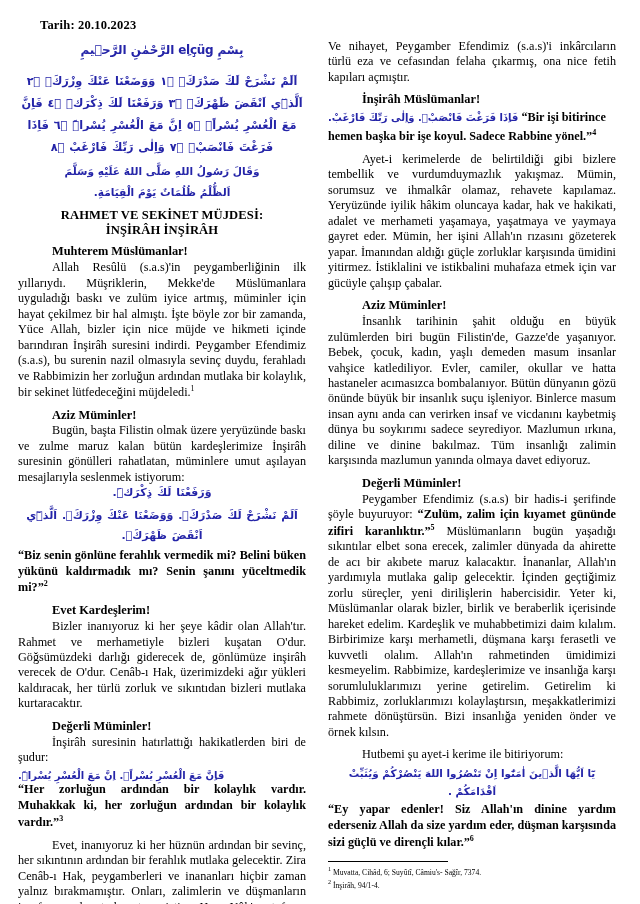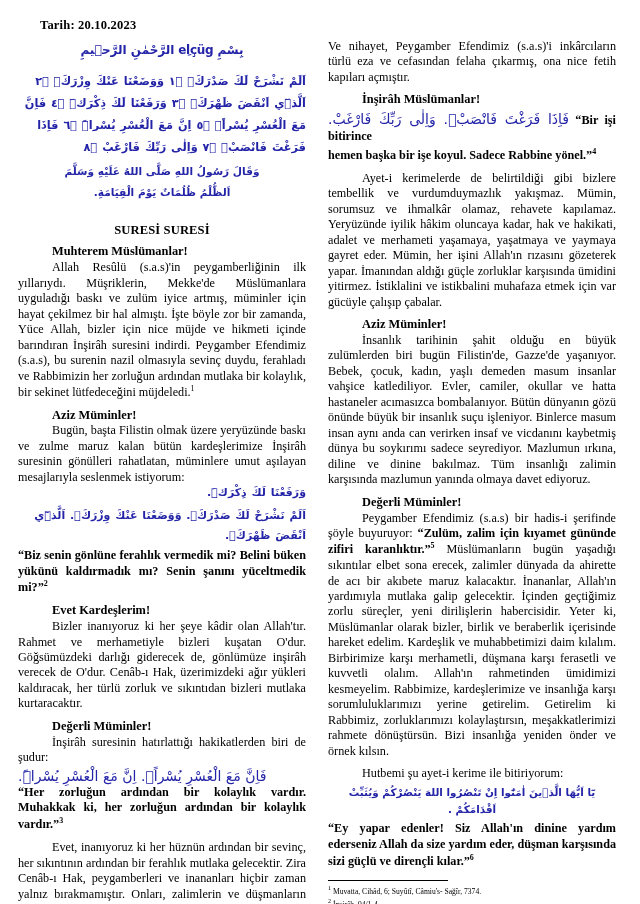--- a/index.html
+++ b/index.html
@@ -49,20 +49,21 @@
     font-weight: bold;
   }
   .basmala {
     text-align: center;
     font-size: 12px;
     line-height: 1.5;
     margin: 2px 0 3px 0;
     letter-spacing: -0.3px;
   }
   .sura-block {
+    text-align: center;
     font-size: 11.3px;
     line-height: 1.95;
     margin: 12px 0 2px 0;
     letter-spacing: -0.2px;
     word-spacing: 1px;
   }
   .hadith-intro {
     text-align: center;
     font-size: 10.6px;
     line-height: 1.85;
@@ -126,22 +127,22 @@
   .sup-reg {
     font-size: 8px;
     vertical-align: super;
     font-weight: normal;
   }
 
   
   .inline-ar {
     color: #2424a8;
     font-family: "DejaVu Sans", sans-serif;
-    font-weight: normal;
-    font-size: 14px;
+    font-weight: bold;
+    font-size: 10px;
     direction: rtl;
     unicode-bidi: embed;
     letter-spacing: -0.2px;
   }
 
   .mixed-line {
     margin: 1px 0 0 0;
     font-size: 12.2px;
     line-height: 1.35;
     text-align: left;
@@ -183,22 +184,22 @@
     <div class="col">
 
       <div class="arabic basmala">بِسْمِ güçleِ الرَّحْمٰنِ الرَّح۪يمِ</div>
 
       <div class="arabic sura-block">اَلَمْ نَشْرَحْ لَكَ صَدْرَكَۙ ۝١ وَوَضَعْنَا عَنْكَ وِزْرَكَۙ ۝٢ اَلَّذ۪ٓي اَنْقَضَ ظَهْرَكَۙ ۝٣ وَرَفَعْنَا لَكَ ذِكْرَكَۜ ۝٤ فَاِنَّ مَعَ الْعُسْرِ يُسْراًۙ ۝٥ اِنَّ مَعَ الْعُسْرِ يُسْراًۜ ۝٦ فَاِذَا فَرَغْتَ فَانْصَبْۙ ۝٧ وَاِلٰى رَبِّكَ فَارْغَبْ ۝٨</div>
 
       <div class="arabic hadith-intro">وَقَالَ رَسُولُ اللهِ صَلَّى اللهُ عَلَيْهِ وَسَلَّمَ</div>
       <div class="arabic hadith-text">اَلظُّلْمُ ظُلُمَاتٌ يَوْمَ الْقِيَامَةِ.</div>
 
       <div class="sermon-title">
-        <br>
-        <span>SURESİ SURESİ</span>
+        <span>RAHMET VE SEKİNET MÜJDESİ:</span><br>
+        <span>İNŞİRÂH İNŞİRÂH</span>
       </div>
 
       <div class="addressee tight">Muhterem Müslümanlar!</div>
       <p class="body"><span>Allah Resûlü (s.a.s)'in peygamberliğinin ilk yıllarıydı. Müşriklerin, Mekke'de Müslümanlara uyguladığı baskı ve zulüm iyice artmış, müminler için hayat çekilmez bir hal almıştı. İşte böyle zor bir zamanda, Yüce Allah, bizler için nice müjde ve hikmeti içinde barındıran İnşirâh suresini indirdi. Peygamber Efendimiz (s.a.s), bu surenin nazil olmasıyla sevinç duydu, ferahladı ve Rabbimizin her zorluğun ardından mutlaka bir kolaylık, bir sekinet lütfedeceğini müjdeledi.</span><span class="sup-reg">1</span></p>
 
       <div class="addressee">Aziz Müminler!</div>
       <p class="body">Bugün, başta Filistin olmak üzere yeryüzünde baskı ve zulme maruz kalan bütün kardeşlerimize İnşirâh suresinin gönülleri rahatlatan, müminlere umut aşılayan mesajlarıyla seslenmek istiyorum:</p>
 
       <div class="arabic sura-block" style="font-size:11px; line-height:1.8; margin-top:-2px;">وَرَفَعْنَا لَكَ ذِكْرَكَۜ.</div>
       <div class="arabic sura-block" style="font-size:11px; line-height:1.8; margin-top:3px;">اَلَمْ نَشْرَحْ لَكَ صَدْرَكَۙ. وَوَضَعْنَا عَنْكَ وِزْرَكَۙ. اَلَّذ۪ٓي اَنْقَضَ ظَهْرَكَۙ.</div>

